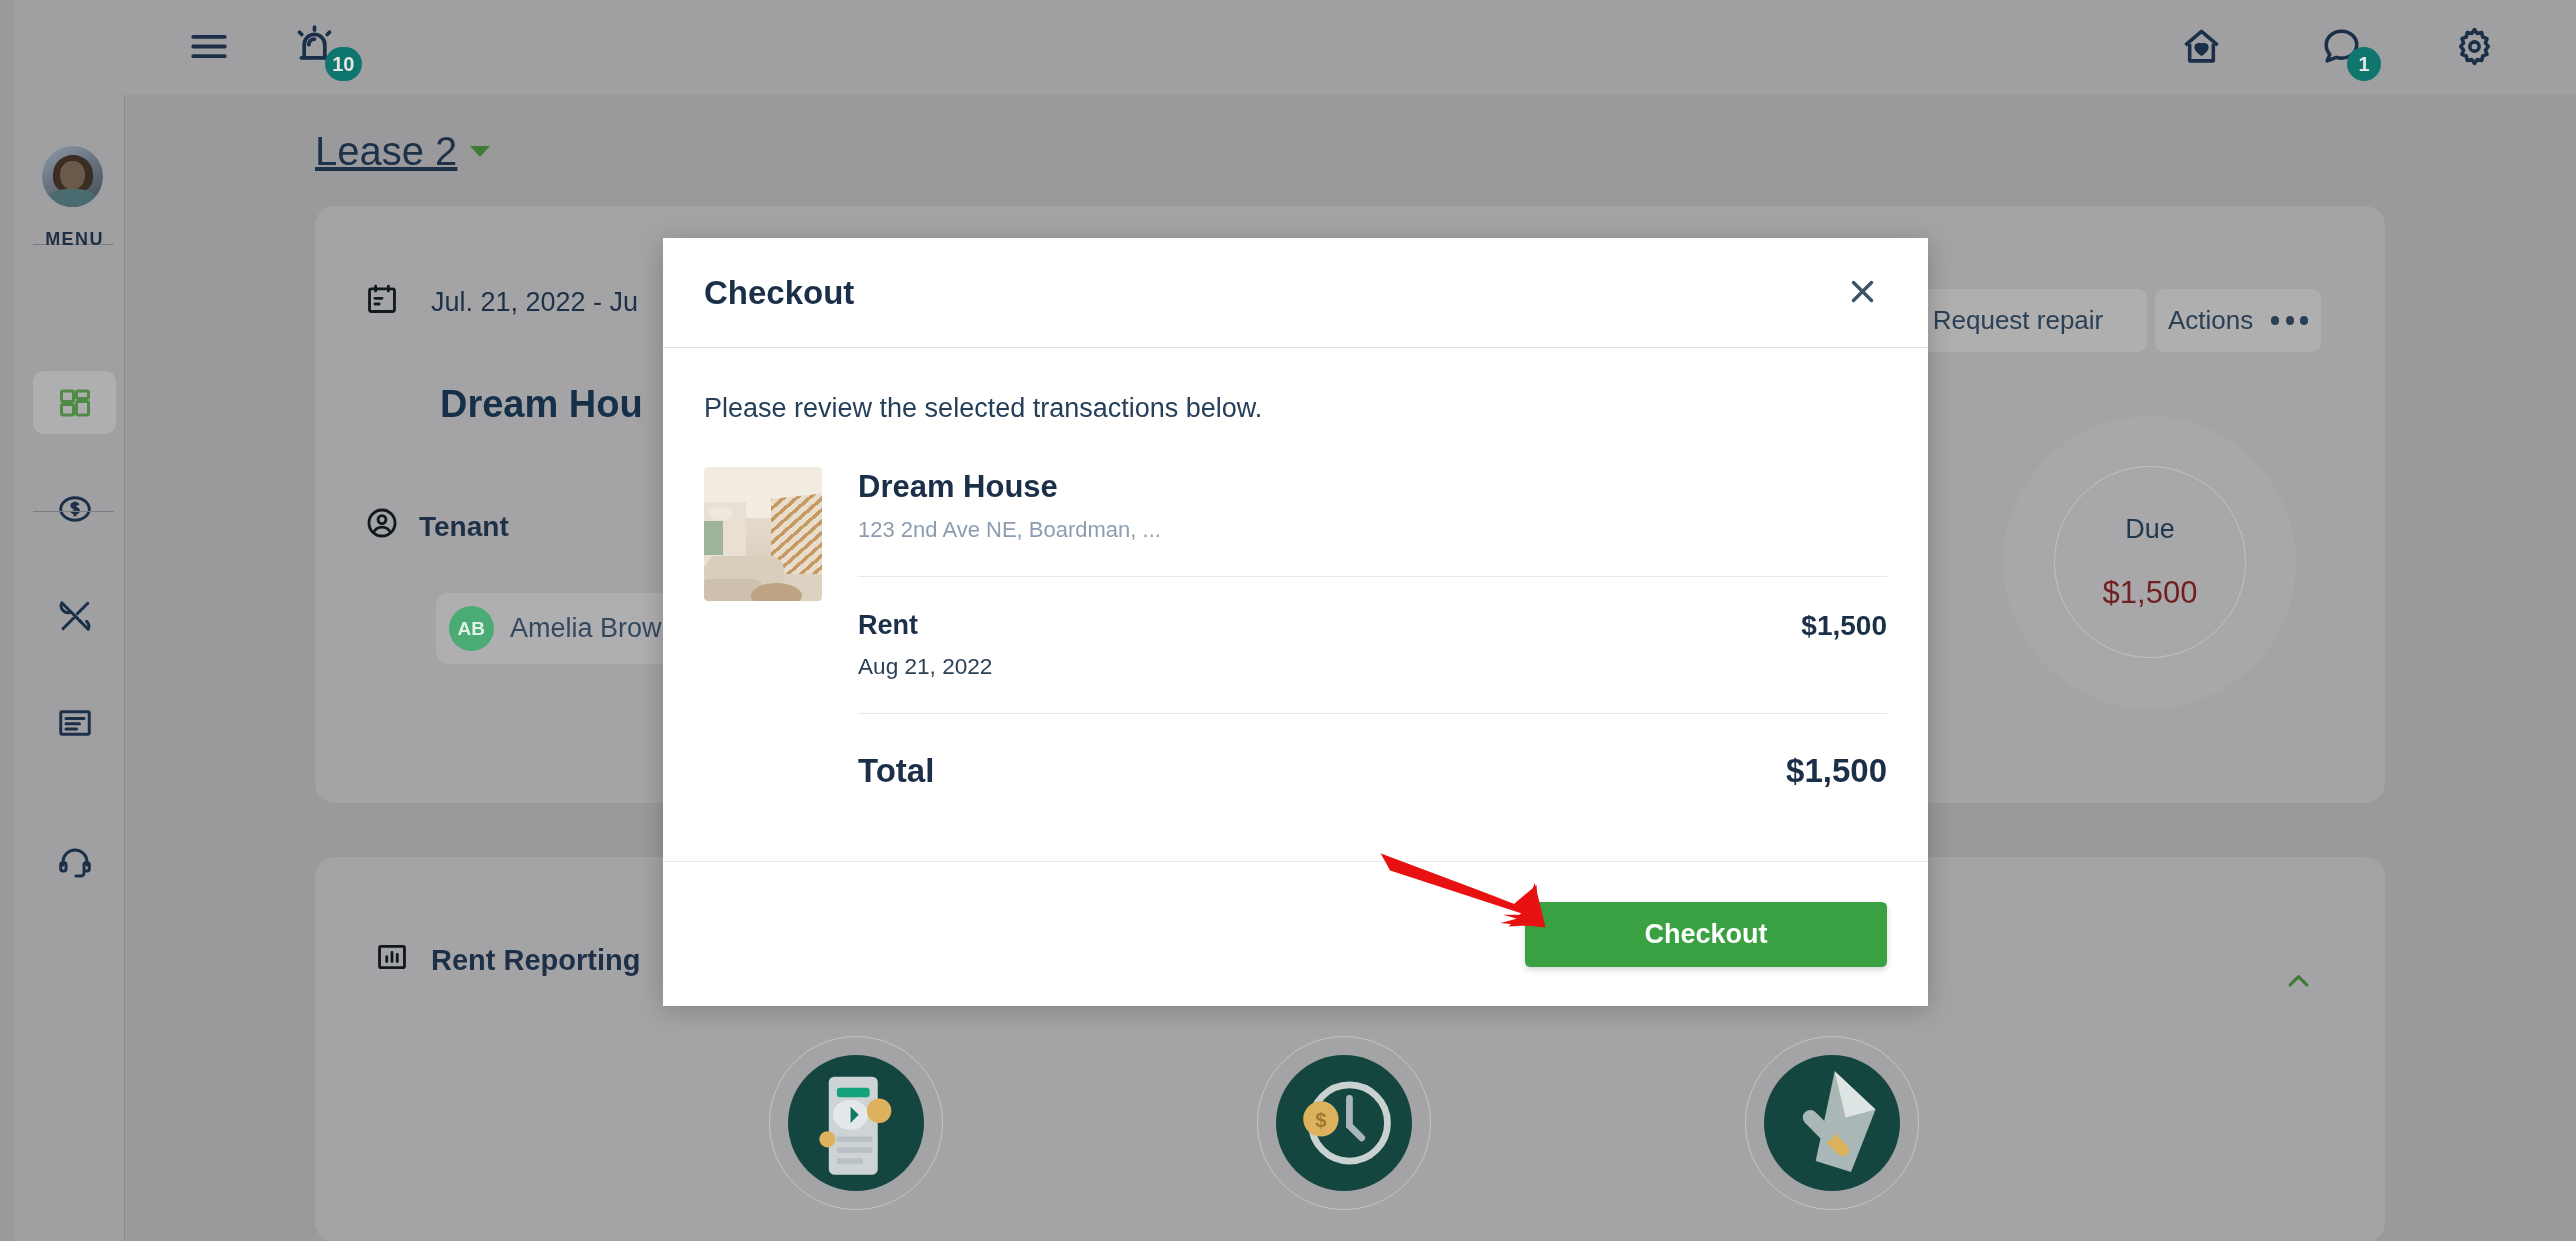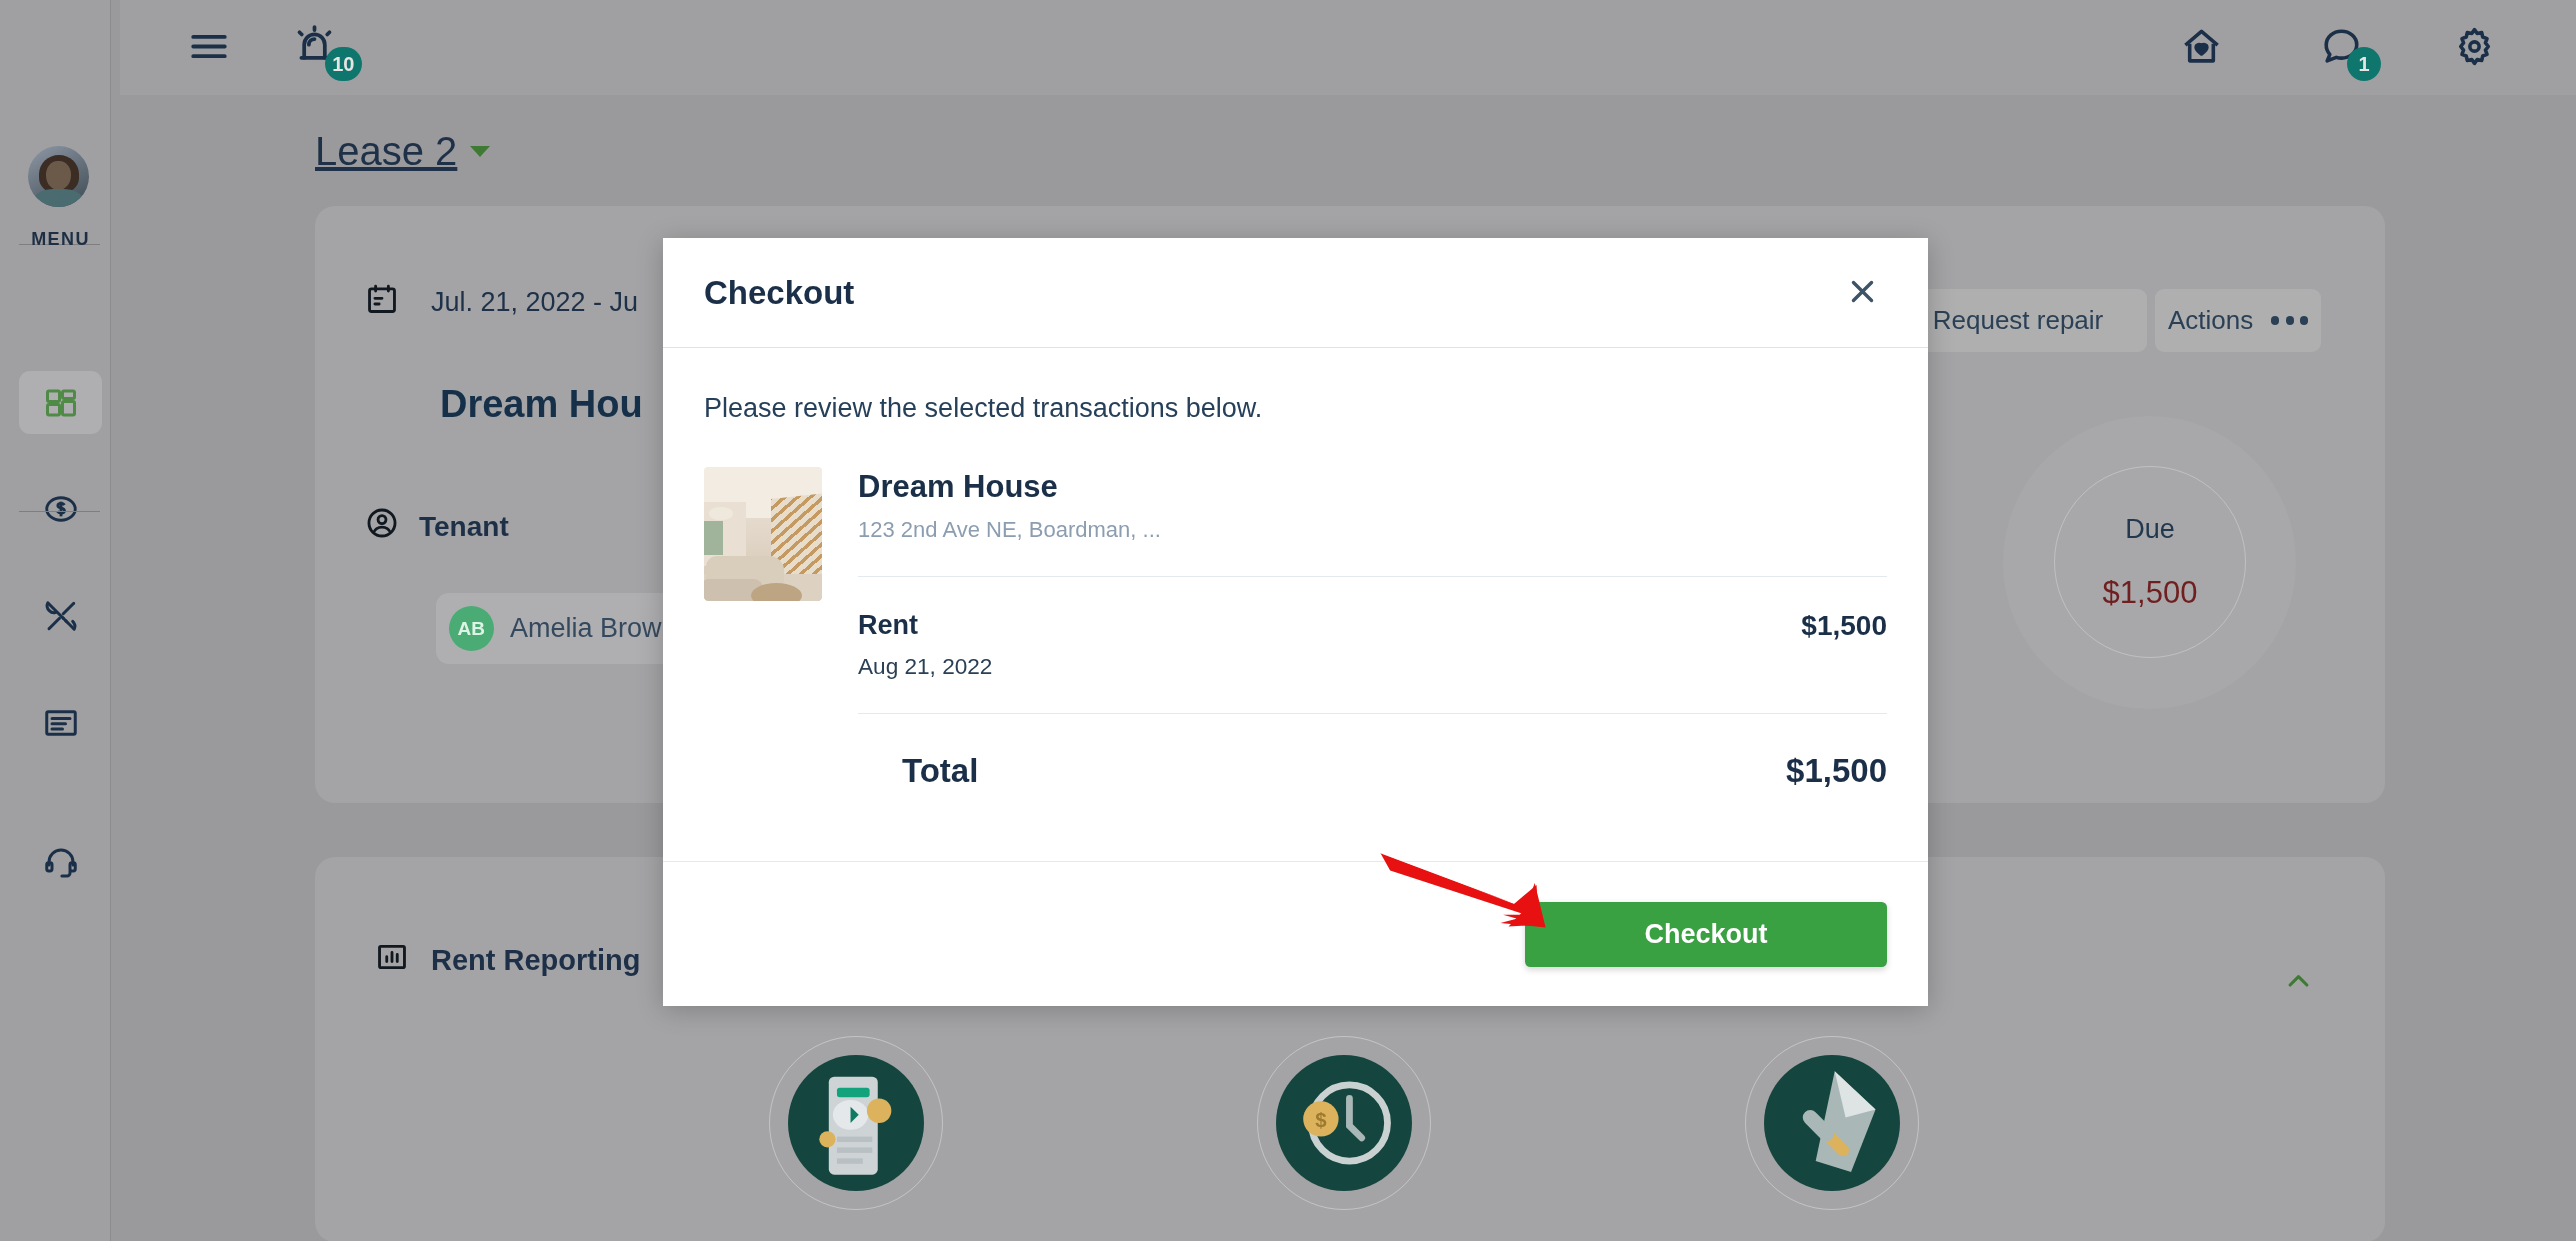--- a/index.html
+++ b/index.html
@@ -13,21 +13,21 @@
 
   
   .page-dim {
     position: absolute; inset: 0;
     background: #9a9a9c;
   }
   .page-inner { position: absolute; inset: 0; }
 
   
   .rail {
-    position: absolute; left: 0; top: 0; width: 111px; height: 1242px;
+    position: absolute; left: 14px; top: 0; width: 111px; height: 1242px;
     background: #a0a0a2;
     border-right: 0.9px solid #8c8c8f;
   }
   .rail-avatar {
     position: absolute; left: 28px; top: 146px;
     width: 61px; height: 61px; border-radius: 50%;
     overflow: hidden;
     background: linear-gradient(150deg,#8f9aa6 0%,#6d7884 40%,#3d4a52 100%);
   }
   .rail-avatar .face {
@@ -248,21 +248,21 @@
     margin-top: 33px;
   }
   .charge-label { font-size: 27px; font-weight: 700; color: #1b3048; }
   .charge-date { font-size: 22.6px; color: #2b4055; margin-top: 12.7px; }
   .charge-amt { font-size: 28px; font-weight: 700; color: #1b3048; }
 
   .total-row {
     display: flex; justify-content: space-between; align-items: center;
     margin-top: 38px;
   }
-  .total-label { font-size: 33px; font-weight: 700; color: #1b3048; margin-left: 44px; }
+  .total-label { font-size: 33px; font-weight: 700; color: #1b3048; }
   .total-amt { font-size: 33px; font-weight: 700; color: #1b3048; }
 
   .modal-footer {
     flex: 0 0 145px; border-top: 0.9px solid #e4e9ee;
     display: flex; align-items: center; justify-content: flex-end;
     padding: 0 41px;
   }
   .checkout-btn {
     width: 362px; height: 65px; border-radius: 5.4px;
     background: #3aa142; color: #ffffff;

